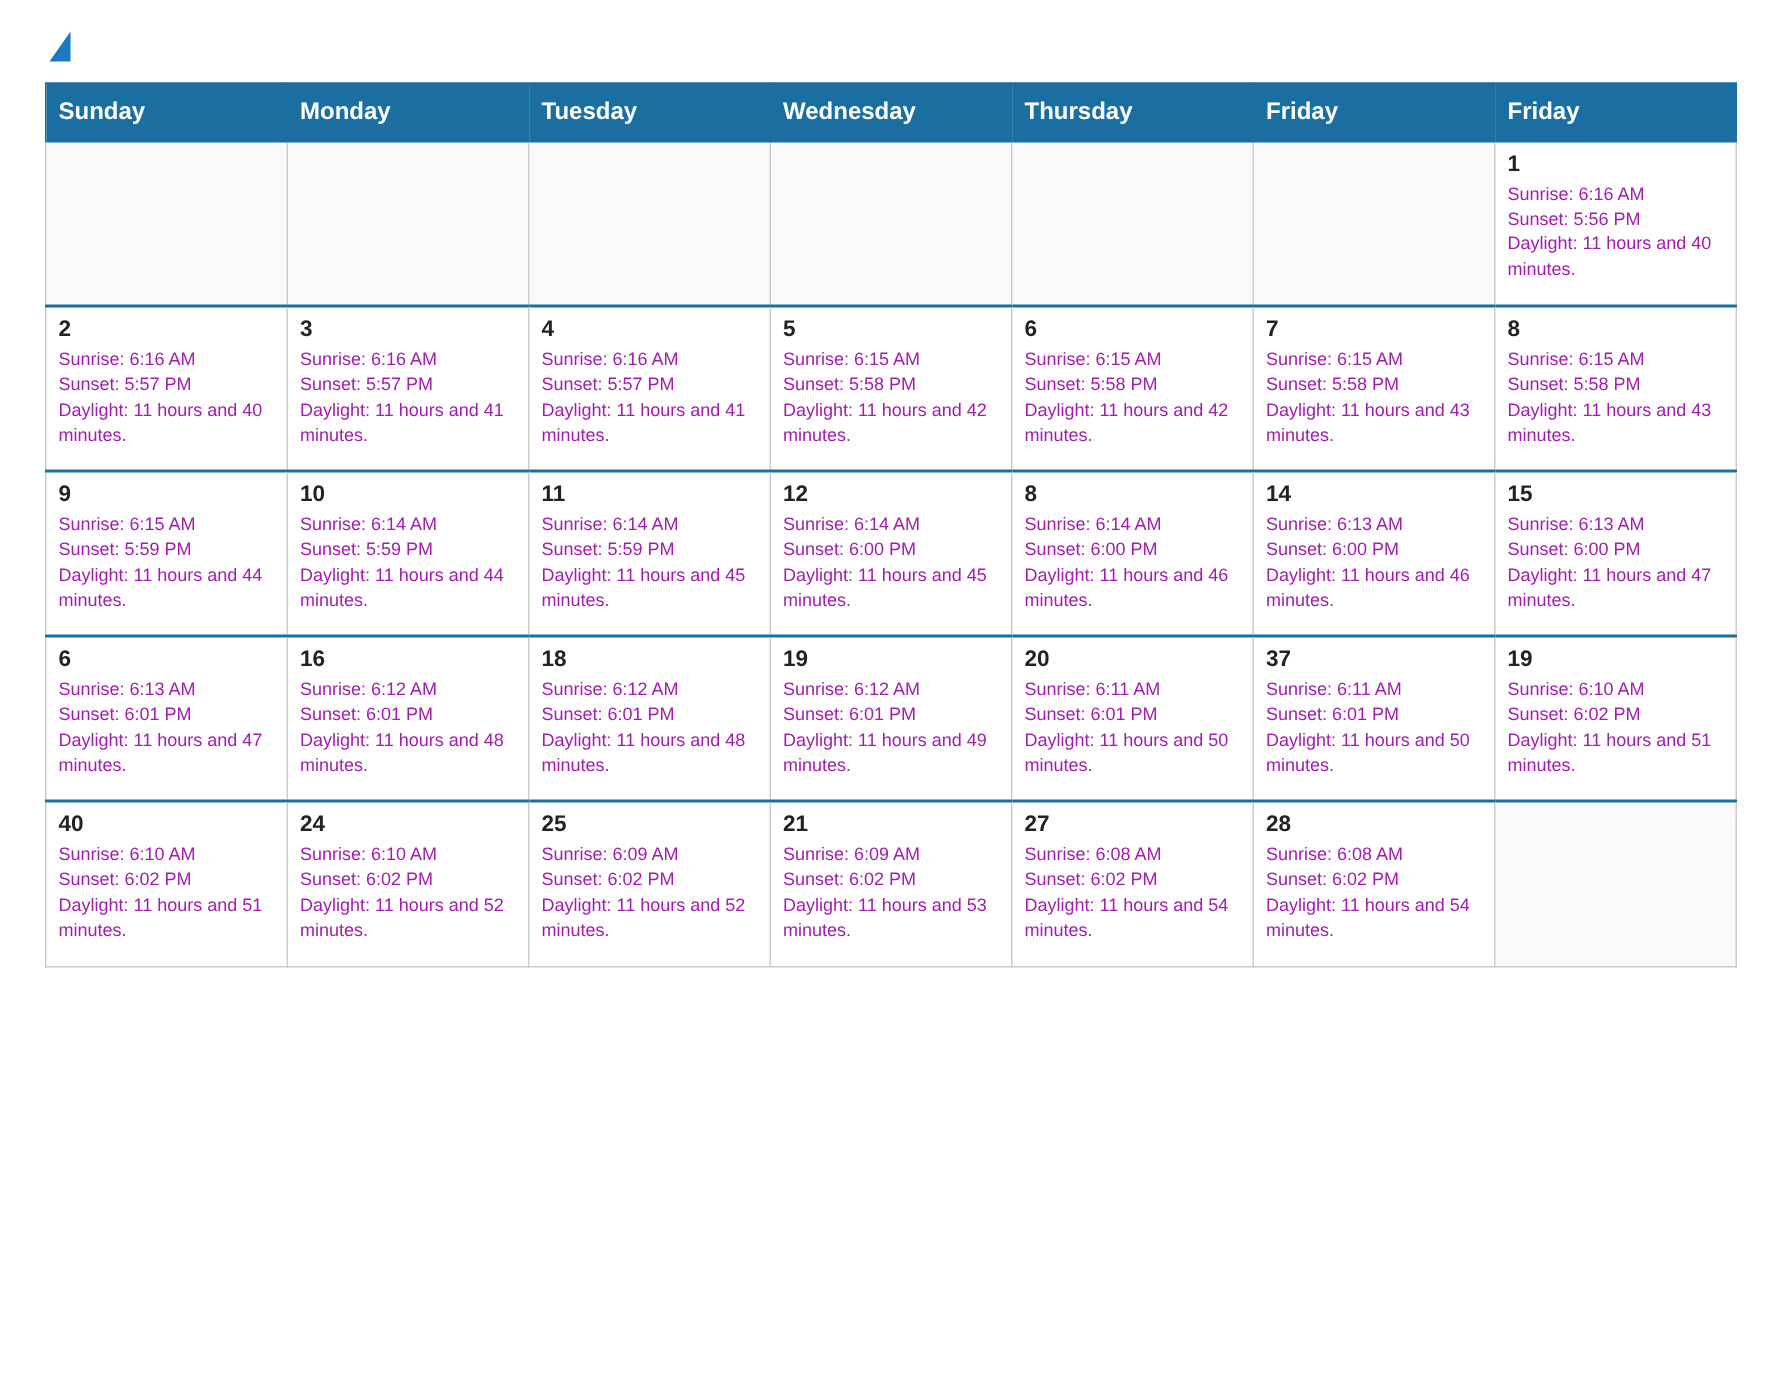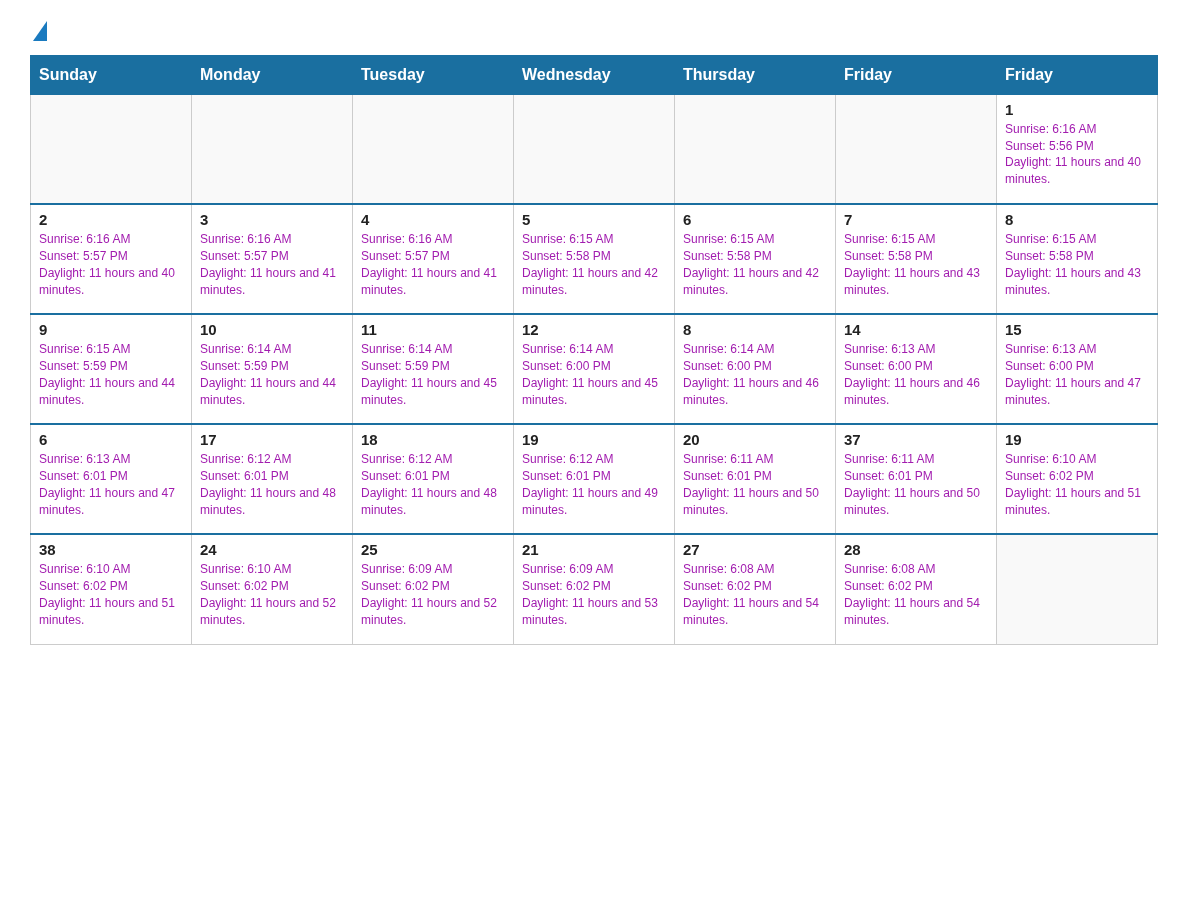--- a/index.html
+++ b/index.html
@@ -200,21 +200,21 @@
           <span class="day-number">15</span>
           <div class="day-info">Sunrise: 6:13 AM<br>Sunset: 6:00 PM<br>Daylight: 11 hours and 47 minutes.</div>
         </td>
       </tr>
       <tr class="row-divider">
         <td>
           <span class="day-number">6</span>
           <div class="day-info">Sunrise: 6:13 AM<br>Sunset: 6:01 PM<br>Daylight: 11 hours and 47 minutes.</div>
         </td>
         <td>
-          <span class="day-number">17</span>
+          <span class="day-number">16</span>
           <div class="day-info">Sunrise: 6:12 AM<br>Sunset: 6:01 PM<br>Daylight: 11 hours and 48 minutes.</div>
         </td>
         <td>
           <span class="day-number">18</span>
           <div class="day-info">Sunrise: 6:12 AM<br>Sunset: 6:01 PM<br>Daylight: 11 hours and 48 minutes.</div>
         </td>
         <td>
           <span class="day-number">19</span>
           <div class="day-info">Sunrise: 6:12 AM<br>Sunset: 6:01 PM<br>Daylight: 11 hours and 49 minutes.</div>
         </td>
@@ -226,21 +226,21 @@
           <span class="day-number">37</span>
           <div class="day-info">Sunrise: 6:11 AM<br>Sunset: 6:01 PM<br>Daylight: 11 hours and 50 minutes.</div>
         </td>
         <td>
           <span class="day-number">19</span>
           <div class="day-info">Sunrise: 6:10 AM<br>Sunset: 6:02 PM<br>Daylight: 11 hours and 51 minutes.</div>
         </td>
       </tr>
       <tr class="row-divider">
         <td>
-          <span class="day-number">38</span>
+          <span class="day-number">40</span>
           <div class="day-info">Sunrise: 6:10 AM<br>Sunset: 6:02 PM<br>Daylight: 11 hours and 51 minutes.</div>
         </td>
         <td>
           <span class="day-number">24</span>
           <div class="day-info">Sunrise: 6:10 AM<br>Sunset: 6:02 PM<br>Daylight: 11 hours and 52 minutes.</div>
         </td>
         <td>
           <span class="day-number">25</span>
           <div class="day-info">Sunrise: 6:09 AM<br>Sunset: 6:02 PM<br>Daylight: 11 hours and 52 minutes.</div>
         </td>

